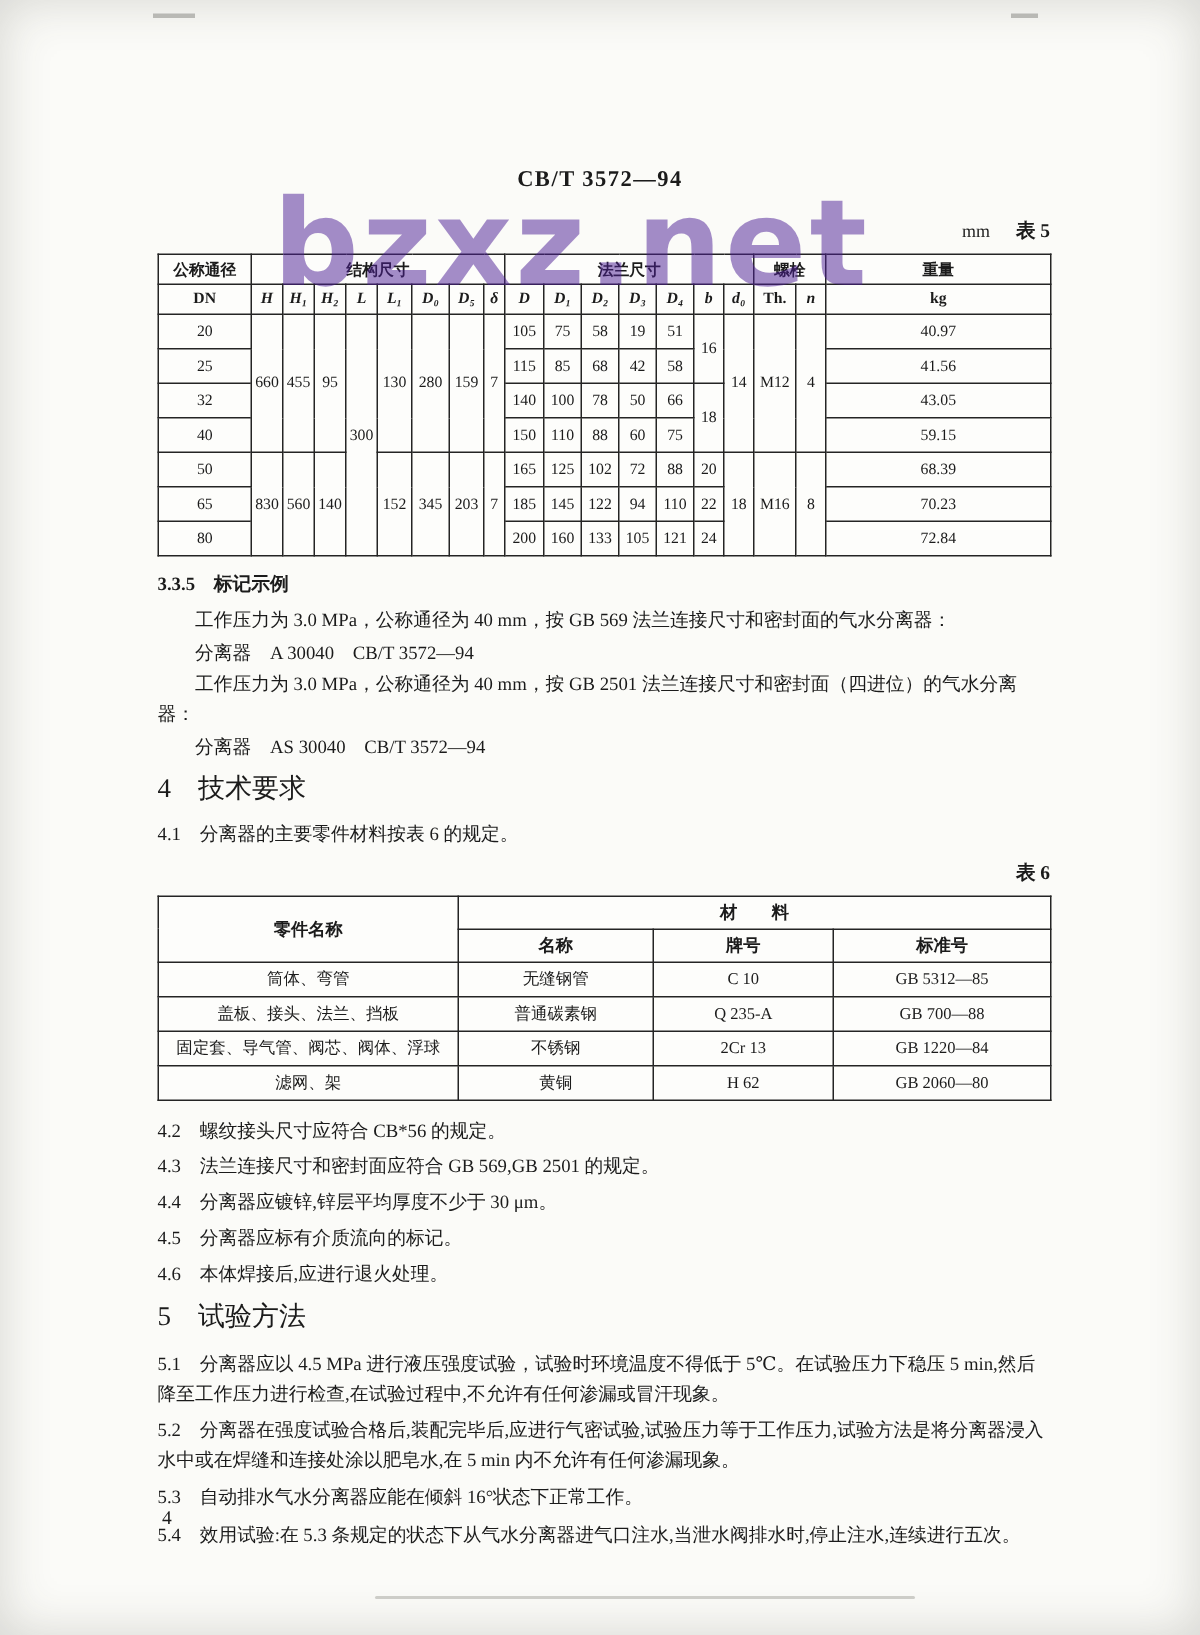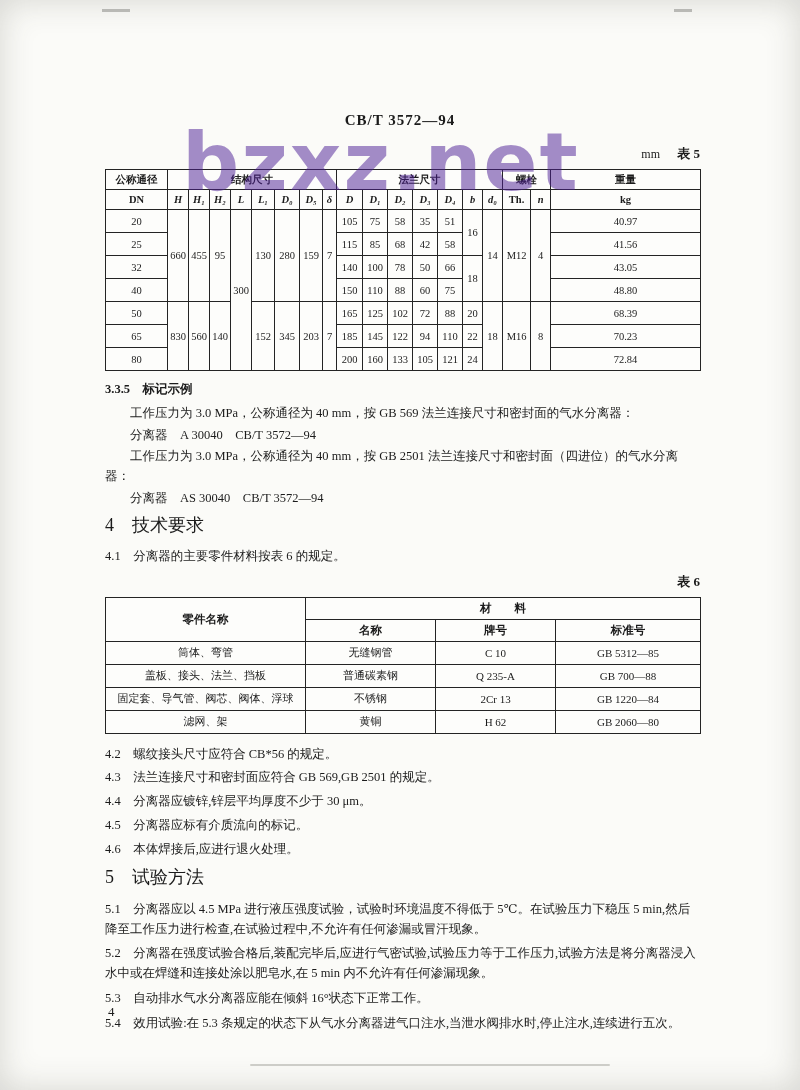--- a/index.html
+++ b/index.html
@@ -137,21 +137,21 @@
           <td rowspan="4">455</td>
           <td rowspan="4">95</td>
           <td rowspan="7">300</td>
           <td rowspan="4">130</td>
           <td rowspan="4">280</td>
           <td rowspan="4">159</td>
           <td rowspan="4">7</td>
           <td>105</td>
           <td>75</td>
           <td>58</td>
-          <td>35</td>
+          <td>19</td>
           <td>51</td>
           <td rowspan="2">16</td>
           <td rowspan="4">14</td>
           <td rowspan="4">M12</td>
           <td rowspan="4">4</td>
           <td>40.97</td>
         </tr>
         <tr>
           <td>25</td>
           <td>115</td>
@@ -171,21 +171,21 @@
           <td rowspan="2">18</td>
           <td>43.05</td>
         </tr>
         <tr>
           <td>40</td>
           <td>150</td>
           <td>110</td>
           <td>88</td>
           <td>60</td>
           <td>75</td>
-          <td>48.80</td>
+          <td>59.15</td>
         </tr>
         <tr>
           <td>50</td>
           <td rowspan="3">830</td>
           <td rowspan="3">560</td>
           <td rowspan="3">140</td>
           <td rowspan="3">152</td>
           <td rowspan="3">345</td>
           <td rowspan="3">203</td>
           <td rowspan="3">7</td>

